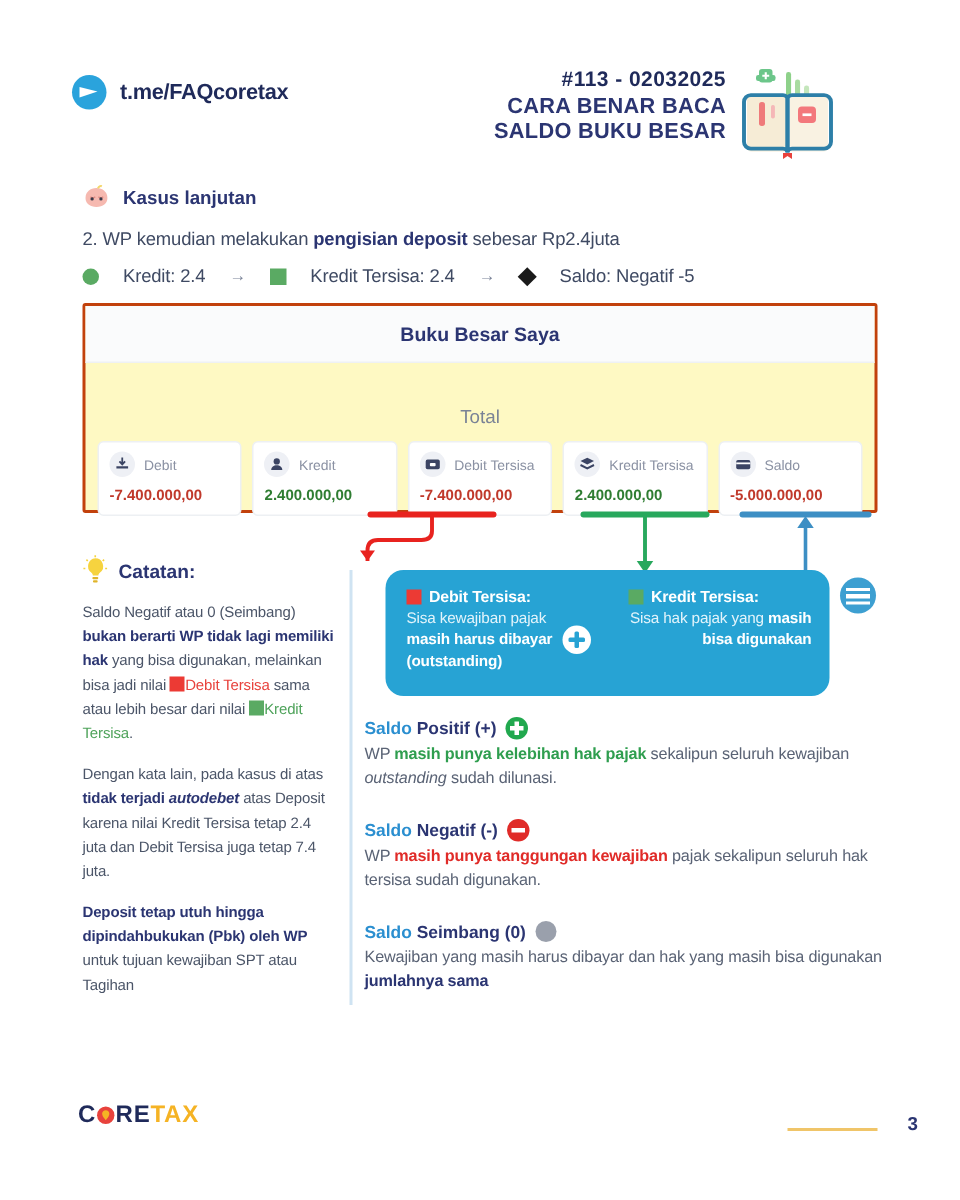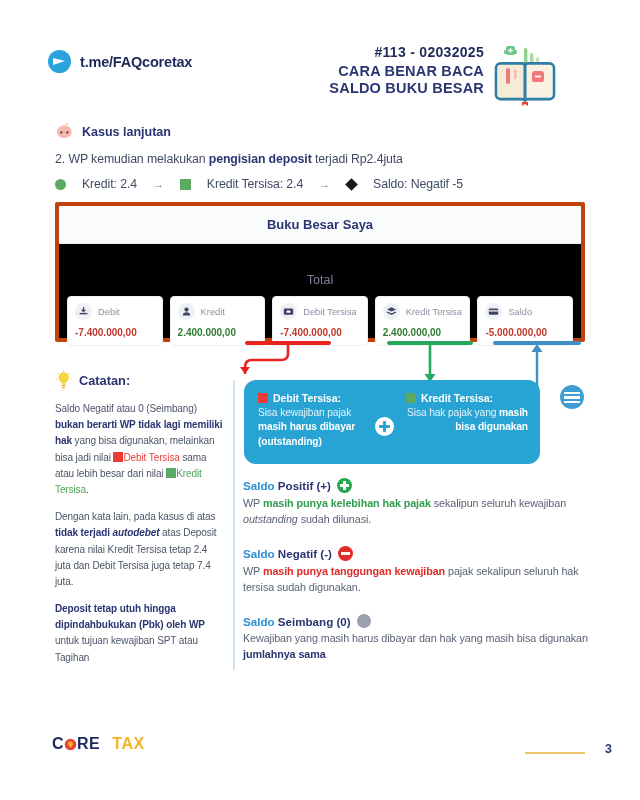--- a/index.html
+++ b/index.html
@@ -39,21 +39,21 @@
 
   .flowline { position:absolute; left:55px; top:177px; font-size:12.3px; color:#3f4a63; display:flex; align-items:center; gap:16px; letter-spacing:-.1px;}
   .dot-g { width:11px; height:11px; border-radius:50%; background:#5aaa63; display:inline-block; flex:none;}
   .sq-g { width:11px; height:11px; background:#5aaa63; display:inline-block; flex:none;}
   .diamond { width:9px; height:9px; background:#1a1a1a; transform:rotate(45deg); display:inline-block; flex:none; margin:0 1px;}
   .arrw { color:#7b8499; font-size:11px; }
 
   
   .panel {
     position:absolute; left:55px; top:202px; width:530px; height:140px;
-    border:4px solid #c2410c; background:#000000; border-radius:2px;
+    border:2px solid #c2410c; background:#fef9c3; border-radius:2px;
   }
   .panel-title {
     height:38px; background:#fafbfc; border-bottom:1px solid #eef1f4;
     display:flex; align-items:center; justify-content:center;
     font-size:13px; font-weight:bold; color:#2b3572;
   }
   .panel-total { text-align:center; font-size:12.5px; color:#7a8396; padding-top:29px; }
   .cards { display:flex; gap:7px; padding:9px 8px 0 8px; }
   .card {
     flex:1; border:1px solid #edf0f3; border-radius:4px; background:#fff;
@@ -88,21 +88,21 @@
   .cat-p i { font-style:italic; font-weight:bold; color:#2b3572; }
   .inl-red { color:#e8423c; }
   .inl-grn { color:#4fa35b; }
   .chip-r { display:inline-block; width:10px; height:10px; background:#ec3a34; vertical-align:-1px; }
   .chip-g { display:inline-block; width:10px; height:10px; background:#5aaa63; vertical-align:-1px; }
 
   
   .rdiv { position:absolute; left:233px; top:380px; width:2px; height:290px; background:#cfe3f2; }
 
   .callout {
-    position:absolute; left:244px; top:380px; width:296px; height:84px;
+    position:absolute; left:257px; top:380px; width:296px; height:84px;
     background:#27a3d4; border-radius:12px; display:flex; align-items:flex-start;
     padding:12px 12px 0 14px;
   }
   .co-col { width:125px; }
   .co-col.right { margin-left:26px;text-align:right; }
   .co-title { font-size:10.6px; font-weight:bold; color:#ffffff; margin-bottom:2px; display:flex; align-items:center; gap:5px;}
   .co-title span.txt { letter-spacing:-.1px; }
   .co-body { font-size:10.2px; line-height:1.42; color:#e3f4fb; letter-spacing:-.1px;}
   .co-body b { color:#ffffff; }
   .plus-circle {
@@ -133,21 +133,21 @@
     width:15px; height:15px; border-radius:50%; background:#21a84e; position:relative; flex:none;
   }
   .ic-plus::before{content:"";position:absolute;left:3px;top:6.1px;width:9px;height:2.8px;background:#fff;}
   .ic-plus::after {content:"";position:absolute;left:6.1px;top:3px;width:2.8px;height:9px;background:#fff;}
   .ic-minus { width:15px; height:15px; border-radius:50%; background:#e02b28; position:relative; flex:none;}
   .ic-minus::before{content:"";position:absolute;left:3px;top:6.1px;width:9px;height:2.8px;background:#fff;}
   .ic-gray { width:14px; height:14px; border-radius:50%; background:#9aa0ac; flex:none;}
 
   
   .logo { position:absolute; left:52px; top:735px; font-size:16px; font-weight:bold; letter-spacing:.5px; }
-  .logo .a { color:#1f2a5a; } .logo .b { color:#f5b324;margin-left:12px; }
+  .logo .a { color:#1f2a5a; } .logo .b { color:#f5b324; }
   .pg-rule { position:absolute; right:55px; top:752px; width:60px; height:1.6px; background:#f0c569; }
   .pgnum { position:absolute; right:28px; top:742px; font-size:12.5px; font-weight:bold; color:#2b3572; }
 </style>
 </head>
 <body>
 
 <div class="page">
 
   <div class="header">
     <div class="tg-wrap">
@@ -184,21 +184,21 @@
       <path d="M5.3 8.2c1 .9 2.2.9 3.2 0M10.6 8.2c1 .9 2.2.9 3.2 0" stroke="#e08a82" stroke-width="1" fill="none"></path>
       <circle cx="6.4" cy="9.6" r="1.1" fill="#3a3a4a"></circle>
       <circle cx="12.3" cy="9.6" r="1.1" fill="#3a3a4a"></circle>
       <path d="M10.3 2.6c.6-1.3 1.6-1.9 2.6-1.4" stroke="#f3d66a" stroke-width="1.4" fill="none"></path>
     </svg>
     <span class="kasus-label">Kasus lanjutan</span>
   </div>
 
   <div class="step">
     <span>2.</span>
-    <span>WP kemudian melakukan </span><b>pengisian deposit</b><span> terjadi Rp2.4juta</span>
+    <span>WP kemudian melakukan </span><b>pengisian deposit</b><span> sebesar Rp2.4juta</span>
   </div>
 
   <div class="flowline">
     <span class="dot-g"></span>
     <span>Kredit: 2.4</span>
     <span class="arrw">→</span>
     <span class="sq-g"></span>
     <span>Kredit Tersisa: 2.4</span>
     <span class="arrw">→</span>
     <span class="diamond"></span>

